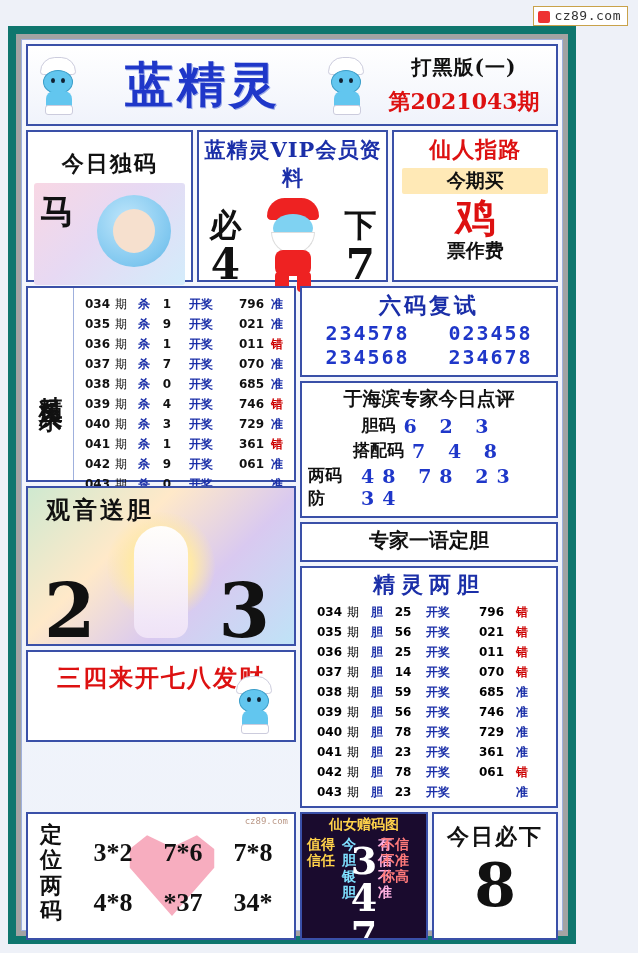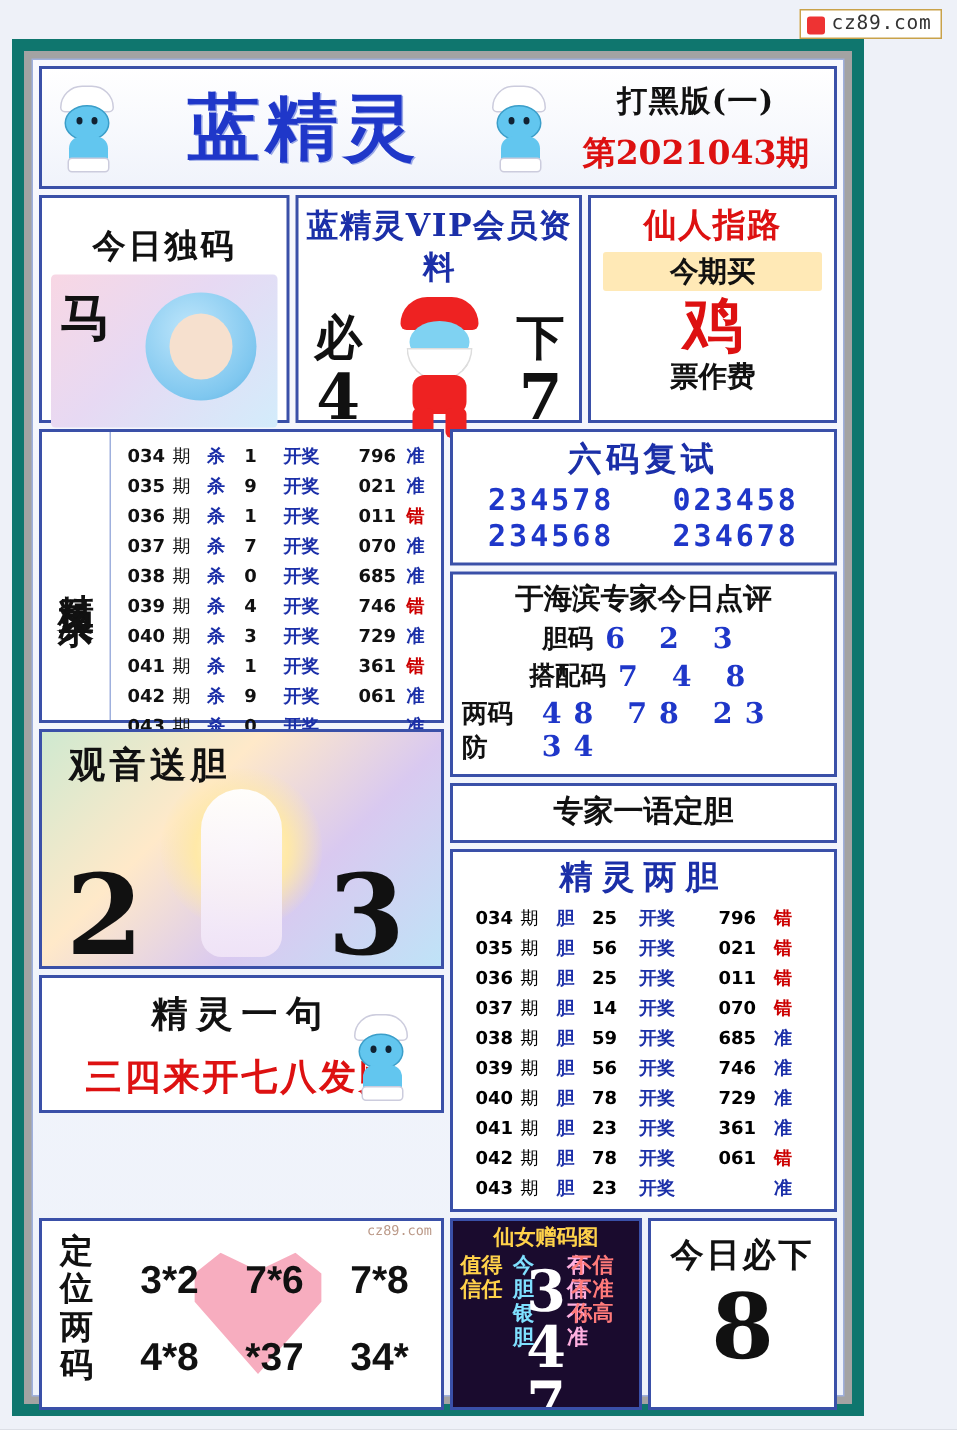--- a/index.html
+++ b/index.html
@@ -345,21 +345,21 @@
     position: absolute; left: 8px; top: 8px;
     font-family: "DejaVu Serif", serif; font-weight: bold;
     font-size: 22px; color: #111; line-height: 1.15;
     width: 30px; text-align: center;
   }
   .b1 .codes {
     position: absolute; left: 50px; top: 24px; right: 6px;
   }
   .b1 .codeline {
     display: flex; justify-content: space-around;
-    font-family: Liberation Sans, sans-serif; font-weight: bold;
+    font-family: Liberation Serif, serif; font-weight: bold;
     font-size: 26px; color: #111; margin-bottom: 20px;
   }
   .b1 .wm2 {
     position: absolute; right: 6px; top: 2px; font-size: 9px; color: #b98;
     font-family: "DejaVu Sans Mono", monospace;
   }
   .b2 .b2title {
     position: absolute; left: 50%; transform: translateX(-50%); top: 2px;
     font-size: 14px; font-weight: bold; color: #ffd24a;
     font-family: "DejaVu Serif", serif; white-space: nowrap;
@@ -570,21 +570,20 @@
 
           <div class="box guanyin">
             <div class="halo"></div>
             <div class="figure"></div>
             <div class="gtitle">观音送胆</div>
             <div class="big left">2</div>
             <div class="big right">3</div>
           </div>
 
           <div class="box sentbox">
-            <div class="senttitle">精灵一句</div>
             <div class="sentline">三四来开七八发财</div>
             <div class="smurf2 smurf">
               <div class="hat"></div>
                 <div class="head"></div>
               <div class="eye l"></div>
                 <div class="eye r"></div>
               <div class="body"></div>
                 <div class="pants"></div>
             </div>
           </div>

